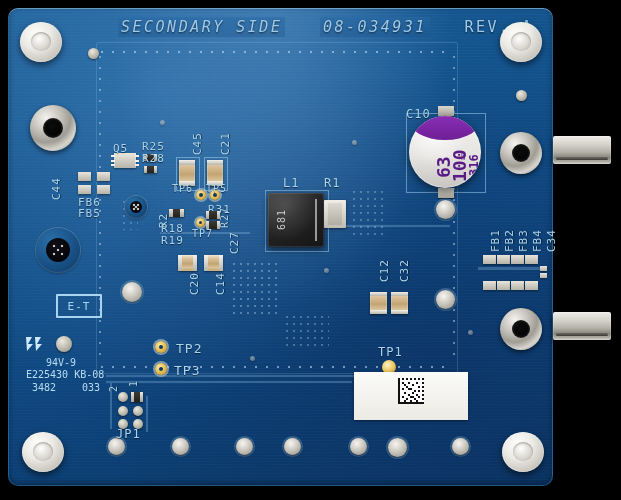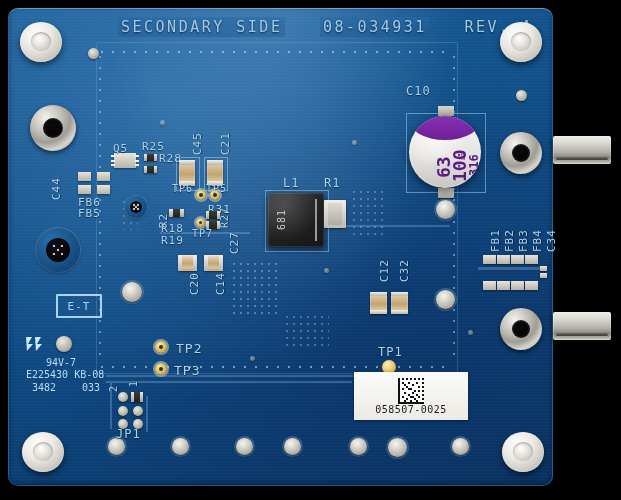--- a/index.html
+++ b/index.html
@@ -23,21 +23,21 @@
     box-shadow:0 1px 0 rgba(255,255,255,.30) inset, 0 -2px 6px rgba(0,0,0,.45) inset;pointer-events:none;}
 
   
   .silk{position:absolute;color:#a9d4ef;font-family:"DejaVu Sans Mono",monospace;
     letter-spacing:1px;text-shadow:0 1px 1px rgba(0,0,0,.55);white-space:nowrap;}
   .rot{transform-origin:0 0;transform:rotate(-90deg);}
 
   .hdr{position:absolute;left:118px;top:18px;font-size:15px;color:#9fcbe8;
     font-family:"DejaVu Sans Mono",monospace;letter-spacing:2.5px;white-space:nowrap;
     text-shadow:0 1px 2px rgba(0,0,0,.6);}
-  .hdr .blk{background:linear-gradient(180deg,rgba(40,105,165,.55),rgba(25,80,135,.35));padding:1px 3px;}
+  .hdr .blk{background:linear-gradient(180deg,rgba(40,105,165,.55),rgba(25,80,135,.35));padding:1px 3px;font-style:italic;}
 
   
   .standoff{position:absolute;border-radius:50%;
     background:radial-gradient(circle at 38% 30%,#fdfdfb 0%,#ecebe6 38%,#cfccc4 68%,#a9a49a 100%);
     box-shadow:0 3px 7px rgba(0,0,0,.55), 0 0 0 1px rgba(255,255,255,.25) inset;}
   .standoff::after{content:"";position:absolute;left:26%;top:24%;width:48%;height:48%;border-radius:50%;
     background:radial-gradient(circle at 40% 35%,#ffffff,#d8d5cd 60%,#b4b0a7 100%);
     box-shadow:0 1px 2px rgba(0,0,0,.30) inset;}
 
   .metalhole{position:absolute;border-radius:50%;
@@ -244,21 +244,21 @@
 
   <div class="res" style="left:144px;top:154px;width:13px;height:7px;">
       <i class="l"></i>
       <i class="r"></i>
     </div>
   <div class="res" style="left:144px;top:166px;width:13px;height:7px;">
       <i class="l"></i>
       <i class="r"></i>
     </div>
   <div class="silk" style="left:142px;top:140px;font-size:11px;">R25</div>
-  <div class="silk" style="left:159px;top:152px;font-size:11px;">R28</div>
+  <div class="silk" style="left:142px;top:152px;font-size:11px;">R28</div>
 
   <div class="outline" style="left:176px;top:157px;width:22px;height:32px;"></div>
   <div class="mlcc" style="left:179px;top:160px;width:16px;height:26px;">
     <i class="l" style="top:0;left:0;right:0;bottom:auto;height:20%;width:100%;"></i>
     <i class="r" style="bottom:0;left:0;right:0;top:auto;height:20%;width:100%;"></i>
   </div>
   <div class="silk rot" style="left:191px;top:155px;font-size:11px;">C45</div>
 
   <div class="outline" style="left:204px;top:157px;width:22px;height:32px;"></div>
   <div class="mlcc" style="left:207px;top:160px;width:16px;height:26px;">
@@ -312,21 +312,21 @@
   <div class="outline" style="left:406px;top:113px;width:78px;height:78px;"></div>
   <div class="pad" style="left:438px;top:106px;width:16px;height:10px;"></div>
   <div class="pad" style="left:438px;top:188px;width:16px;height:10px;"></div>
   <div class="ecap" style="left:409px;top:116px;width:72px;height:72px;">
     <div class="top"></div>
     <div class="mk" style="left:24px;top:62px;font-size:18px;">63</div>
     <div class="mk" style="left:40px;top:66px;font-size:18px;">100</div>
     <div class="mk tiny" style="left:50px;top:44px;font-size:6px;">≡≡</div>
     <div class="mk" style="left:58px;top:60px;font-size:12px;">316</div>
   </div>
-  <div class="silk" style="left:406px;top:84px;font-size:12px;">C10</div>
+  <div class="silk" style="left:406px;top:107px;font-size:12px;">C10</div>
 
   <div class="mlcc" style="left:178px;top:255px;width:19px;height:16px;">
     <i class="l"></i>
       <i class="r"></i>
   </div>
   <div class="mlcc" style="left:204px;top:255px;width:19px;height:16px;">
     <i class="l"></i>
       <i class="r"></i>
   </div>
   <div class="silk rot" style="left:188px;top:295px;font-size:11px;">C20</div>
@@ -387,21 +387,21 @@
 
   <div class="etbox" style="left:56px;top:294px;width:42px;height:20px;">E-T</div>
 
   <div class="ullogo" style="left:24px;top:335px;">
     <svg width="26" height="18" viewBox="0 0 26 18" aria-hidden="true">
       <path d="M2 2 L8 2 L4 9 L9 9 L3 16 Z" fill="#cfe8fa"></path>
       <path d="M11 2 L17 2 L13 9 L18 9 L12 16 Z" fill="#cfe8fa"></path>
     </svg>
   </div>
   <div class="via" style="left:56px;top:336px;width:16px;height:16px;"></div>
-  <div class="ulline" style="left:46px;top:357px;font-size:10px;">94V-7</div>
+  <div class="ulline" style="left:46px;top:357px;font-size:10px;">94V-9</div>
   <div class="ulline" style="left:26px;top:369px;font-size:10px;">E225430 KB-08</div>
   <div class="ulline" style="left:32px;top:382px;font-size:10px;">3482</div>
   <div class="ulline" style="left:82px;top:382px;font-size:10px;">033</div>
 
   <div class="label" style="left:354px;top:372px;width:114px;height:48px;">
     <div class="dm">
       <svg width="26" height="26" viewBox="0 0 13 13" shape-rendering="crispEdges" aria-hidden="true">
         <rect width="13" height="13" fill="#fff"></rect>
         <g fill="#111">
           <rect x="0" y="0" width="1" height="13"></rect>
@@ -439,21 +439,20 @@
           <rect x="10" y="9" width="1" height="1"></rect>
             <rect x="3" y="11" width="1" height="1"></rect>
             <rect x="6" y="11" width="1" height="1"></rect>
             <rect x="9" y="11" width="1" height="1"></rect>
           <rect x="5" y="5" width="1" height="1"></rect>
             <rect x="7" y="9" width="1" height="1"></rect>
             <rect x="10" y="6" width="1" height="1"></rect>
         </g>
       </svg>
     </div>
-    <div class="sn">058507-0025</div>
   </div>
 
   <div class="term" style="left:553px;top:136px;width:58px;height:28px;"></div>
   <div class="term" style="left:553px;top:312px;width:58px;height:28px;"></div>
 
   <div class="via" style="left:250px;top:356px;width:5px;height:5px;opacity:.5;"></div>
   <div class="via" style="left:324px;top:268px;width:5px;height:5px;opacity:.5;"></div>
   <div class="via" style="left:468px;top:330px;width:5px;height:5px;opacity:.5;"></div>
   <div class="via" style="left:160px;top:120px;width:5px;height:5px;opacity:.5;"></div>
   <div class="via" style="left:352px;top:140px;width:5px;height:5px;opacity:.5;"></div>

